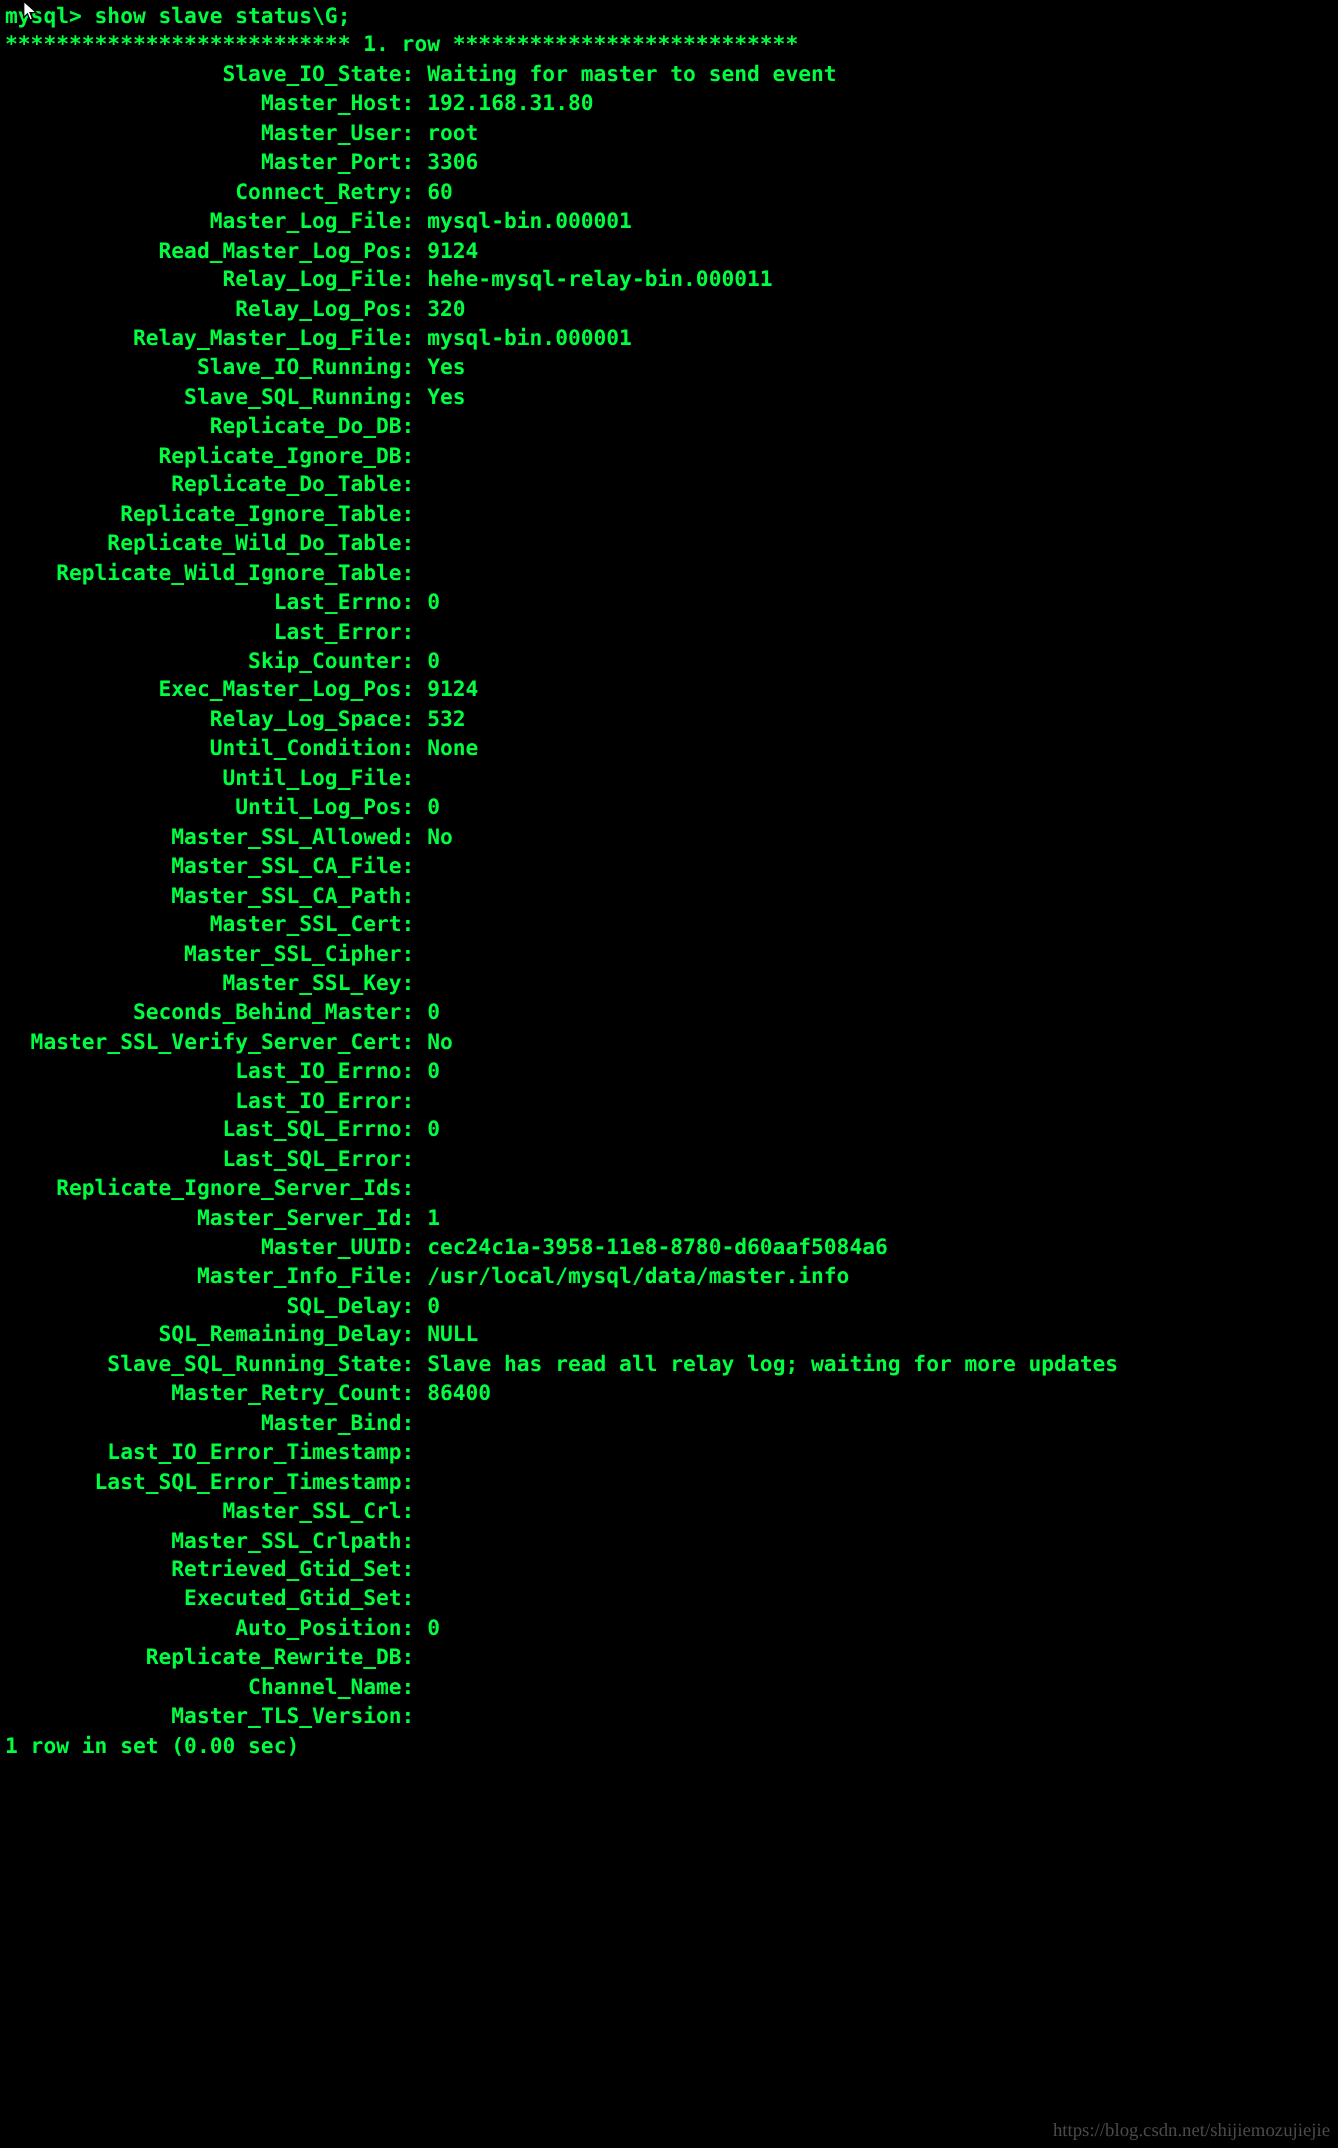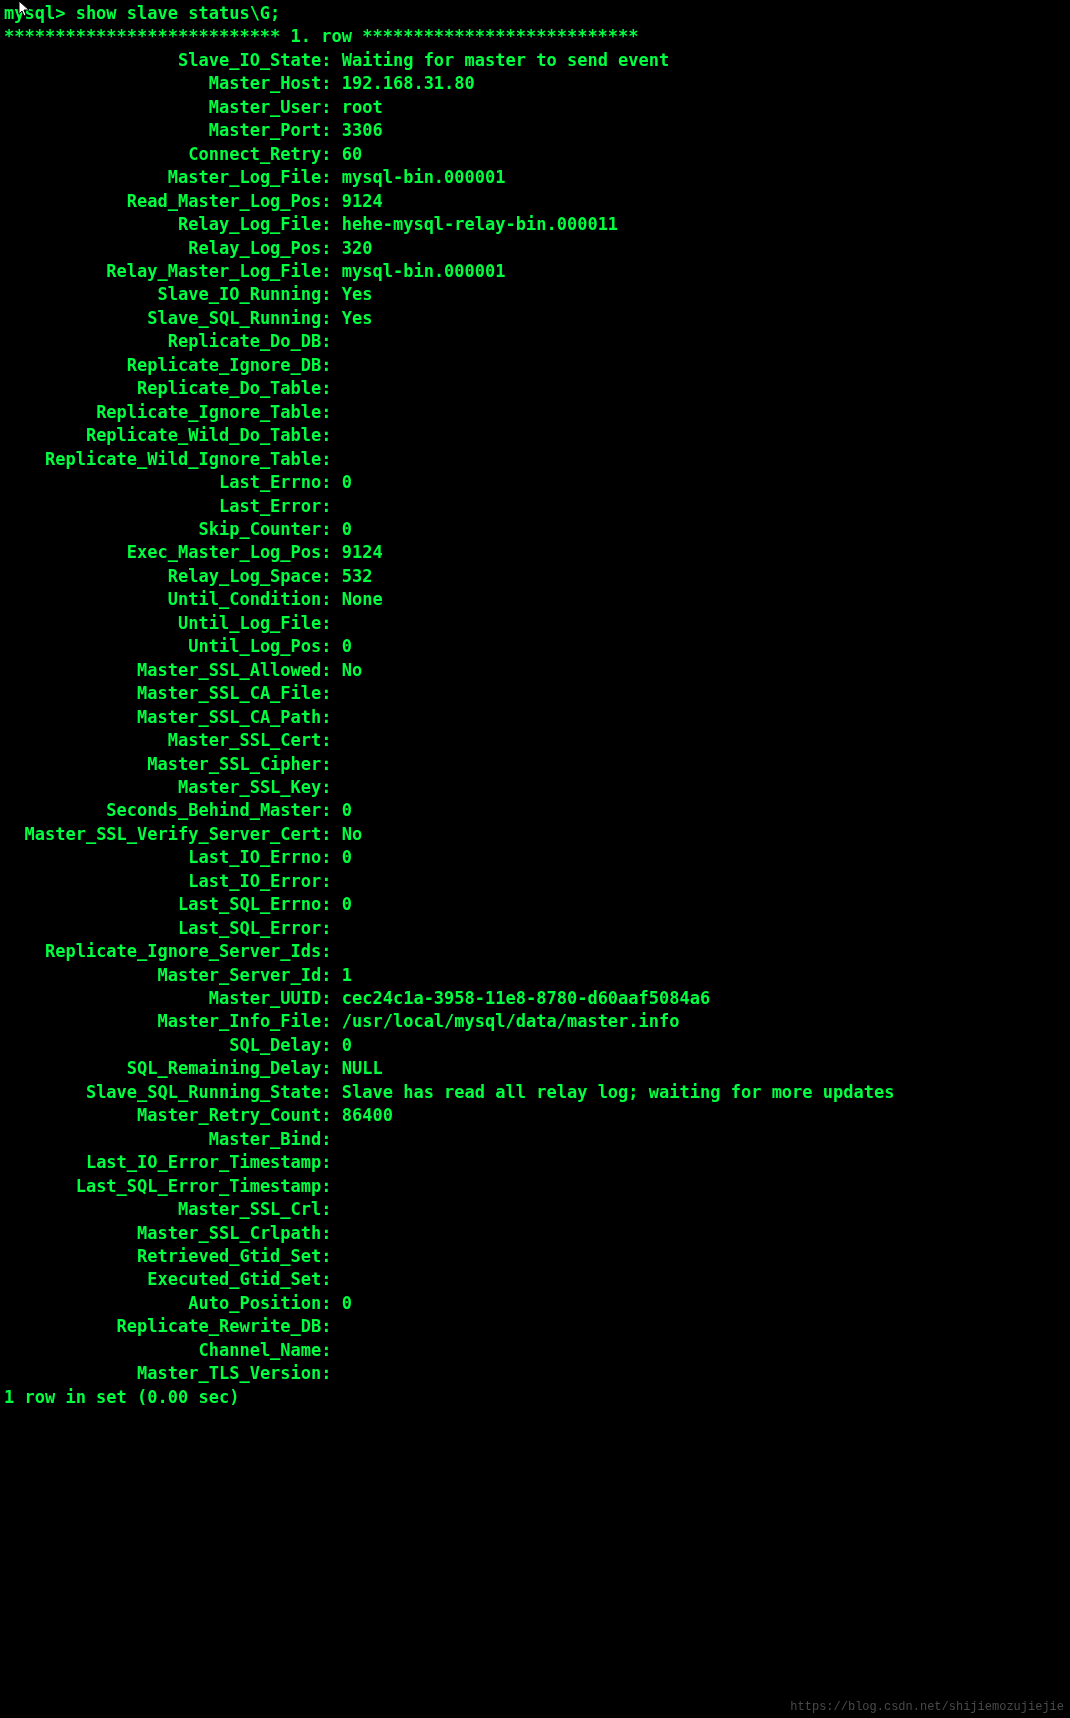--- a/index.html
+++ b/index.html
@@ -25,22 +25,22 @@
     font-size: 14px;
     color: #000;
     z-index: 5;
   }
   .cursor svg { display:block; }
   .watermark {
     position: fixed;
     right: 6px;
     bottom: 2px;
     color: #4a4a4a;
-    font-size: 12px;
-    font-family: Liberation Mono, monospace;
+    font-size: 15px;
+    font-family: Liberation Serif, serif;
     font-weight: normal;
     margin-left: 40px;
   }
 </style>
 </head>
 <body>
 
 <span class="cursor">
   <svg width="14" height="18" viewBox="0 0 14 18">
     <path d="M1 1 L1 14 L4 11 L6 16 L8 15 L6 10 L11 10 Z" fill="#ffffff" stroke="#000000" stroke-width="1"></path>

